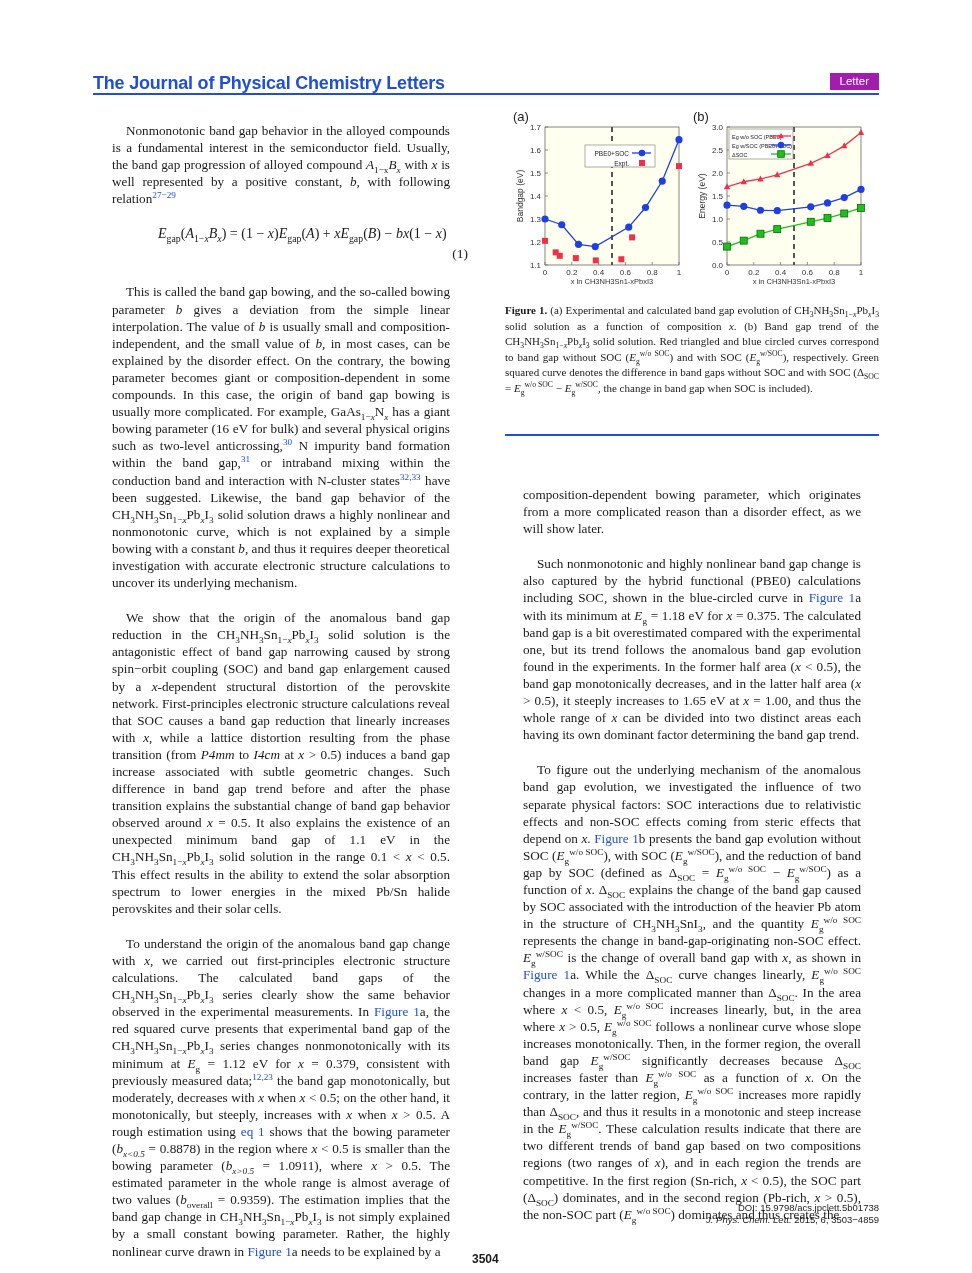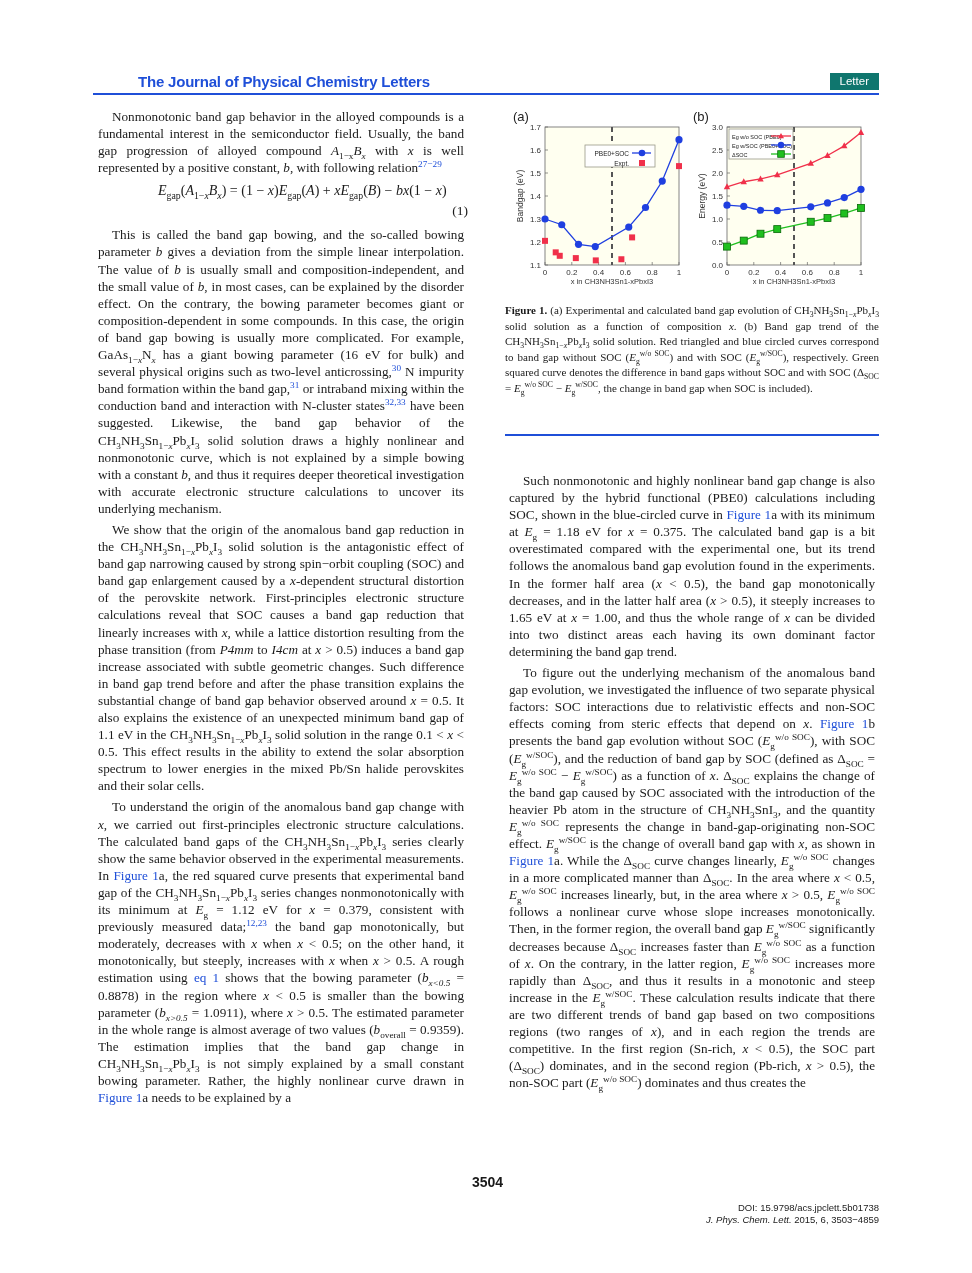--- a/index.html
+++ b/index.html
@@ -1,34 +1,34 @@
 <!DOCTYPE html>
 <html><head>
 <meta charset="utf-8">
 <style>
   html, body { margin: 0; padding: 0; background: #ffffff; }
   body { width: 972px; height: 1273px; position: relative; overflow: hidden; font-family: "Liberation Serif", "DejaVu Serif", serif; color: #1a1a1a; }
   .header { position: absolute; left: 93px; top: 73px; width: 786px; height: 20px; border-bottom: 2px solid #1f4fd8; }
-  .journal-title { position: absolute; left: 0; top: 0; font-family: "Liberation Sans", "DejaVu Sans", sans-serif; font-size: 15px; font-weight: bold; color: #1f4fd8; letter-spacing: -0.2px; margin-left: 45px; }
-  .letter-badge { position: absolute; right: 0; top: 0; background: #0f766e; color: #fff; font-family: "Liberation Sans", "DejaVu Sans", sans-serif; font-size: 11.5px; padding: 2px 10px 3px 10px; }
+  .journal-title { position: absolute; left: 0; top: 0; font-family: "Liberation Sans", "DejaVu Sans", sans-serif; font-size: 18px; font-weight: bold; color: #1f4fd8; letter-spacing: -0.2px; }
+  .letter-badge { position: absolute; right: 0; top: 0; background: #a21caf; color: #fff; font-family: "Liberation Sans", "DejaVu Sans", sans-serif; font-size: 11.5px; padding: 2px 10px 3px 10px; }
   .col { position: absolute; font-size: 13.2px; line-height: 17.1px; text-align: justify; }
   .col-left { left: 94px; top: 104px; width: 374px; }
   .col-right { left: 505px; top: 468px; width: 374px; }
-  .col p { margin: 4px; text-indent: 14px; }
+  .col p { margin: 18px; text-indent: 14px; }
   .col p.noindent { text-indent: 0; }
   .eq { position: relative; height: 40px; margin: 6px 0 4px 0; }
   .eq-body { position: absolute; left: 20px; top: 0; font-size: 14px; font-style: normal; margin-left: 44px; }
   .eq-num { position: absolute; right: 0; top: 20px; font-size: 13.5px; }
   sub, sup { font-size: 70%; line-height: 0; }
   .link { color: #1f4fd8; }
   i { font-style: italic; }
   .figure { position: absolute; left: 505px; top: 105px; width: 374px; height: 190px; }
   .fig-caption { position: absolute; left: 505px; top: 303px; width: 374px; font-size: 11px; line-height: 15.5px; text-align: justify; }
   .fig-rule { position: absolute; left: 505px; top: 434px; width: 374px; height: 2px; background: #1f4fd8; }
-  .footer-page { position: absolute; left: 472px; top: 1174px; font-family: "Liberation Sans", "DejaVu Sans", sans-serif; font-size: 14px; font-weight: bold; }
+  .footer-page { position: absolute; left: 472px; top: 1252px; font-family: "Liberation Sans", "DejaVu Sans", sans-serif; font-size: 12px; font-weight: bold; }
   .footer-doi { position: absolute; right: 93px; top: 1202px; font-family: "Liberation Sans", "DejaVu Sans", sans-serif; font-size: 9.5px; text-align: right; line-height: 12px; color: #222; }
   .footer-doi i { font-style: italic; }
   svg text { font-family: "Liberation Sans", "DejaVu Sans", sans-serif; }
 </style>
 </head>
 <body>
 
 <div class="header">
   <span class="journal-title">The Journal of Physical Chemistry Letters</span>
   <span class="letter-badge">Letter</span>
@@ -205,20 +205,21 @@
           <rect x="272.7" y="45.7" width="6.6" height="6.6" fill="#1fbf1f" stroke="#0a6a0a" stroke-width="0.8"></rect>
         </g>
     </g>
   </svg>
 </div>
 
 <div class="fig-caption"><b>Figure 1.</b><span> (a) Experimental and calculated band gap evolution of </span>CH<sub>3</sub>NH<sub>3</sub>Sn<sub>1−<i>x</i></sub>Pb<sub><i>x</i></sub>I<sub>3</sub><span> solid solution as a function of composition </span><i>x</i><span>. (b) Band gap trend of the </span>CH<sub>3</sub>NH<sub>3</sub>Sn<sub>1−<i>x</i></sub>Pb<sub><i>x</i></sub>I<sub>3</sub><span> solid solution. Red triangled and blue circled curves correspond to band gap without SOC (</span><i>E</i><sub>g</sub><sup>w/o SOC</sup><span>) and with SOC (</span><i>E</i><sub>g</sub><sup>w/SOC</sup><span>), respectively. Green squared curve denotes the difference in band gaps without SOC and with SOC (Δ</span><sub>SOC</sub><span> = </span><i>E</i><sub>g</sub><sup>w/o SOC</sup><span> − </span><i>E</i><sub>g</sub><sup>w/SOC</sup><span>, the change in band gap when SOC is included).</span></div>
 <div class="fig-rule"></div>
 
 <div class="col col-right">
+  <p class="noindent">composition-dependent bowing parameter, which originates from a more complicated reason than a disorder effect, as we will show later.</p>
 
   <p><span>Such nonmonotonic and highly nonlinear band gap change is also captured by the hybrid functional (PBE0) calculations including SOC, shown in the blue-circled curve in </span><span class="link">Figure 1</span><span>a with its minimum at </span><i>E</i><sub>g</sub><span> = 1.18 eV for </span><i>x</i><span> = 0.375. The calculated band gap is a bit overestimated compared with the experimental one, but its trend follows the anomalous band gap evolution found in the experiments. In the former half area (</span><i>x</i><span> &lt; 0.5), the band gap monotonically decreases, and in the latter half area (</span><i>x</i><span> &gt; 0.5), it steeply increases to 1.65 eV at </span><i>x</i><span> = 1.00, and thus the whole range of </span><i>x</i><span> can be divided into two distinct areas each having its own dominant factor determining the band gap trend.</span></p>
 
   <p><span>To figure out the underlying mechanism of the anomalous band gap evolution, we investigated the influence of two separate physical factors: SOC interactions due to relativistic effects and non-SOC effects coming from steric effects that depend on </span><i>x</i><span>. </span><span class="link">Figure 1</span><span>b presents the band gap evolution without SOC (</span><i>E</i><sub>g</sub><sup>w/o SOC</sup><span>), with SOC (</span><i>E</i><sub>g</sub><sup>w/SOC</sup><span>), and the reduction of band gap by SOC (defined as Δ</span><sub>SOC</sub><span> = </span><i>E</i><sub>g</sub><sup>w/o SOC</sup><span> − </span><i>E</i><sub>g</sub><sup>w/SOC</sup><span>) as a function of </span><i>x</i><span>. Δ</span><sub>SOC</sub><span> explains the change of the band gap caused by SOC associated with the introduction of the heavier Pb atom in the structure of CH</span><sub>3</sub><span>NH</span><sub>3</sub><span>SnI</span><sub>3</sub><span>, and the quantity </span><i>E</i><sub>g</sub><sup>w/o SOC</sup><span> represents the change in band-gap-originating non-SOC effect. </span><i>E</i><sub>g</sub><sup>w/SOC</sup><span> is the change of overall band gap with </span><i>x</i><span>, as shown in </span><span class="link">Figure 1</span><span>a. While the Δ</span><sub>SOC</sub><span> curve changes linearly, </span><i>E</i><sub>g</sub><sup>w/o SOC</sup><span> changes in a more complicated manner than Δ</span><sub>SOC</sub><span>. In the area where </span><i>x</i><span> &lt; 0.5, </span><i>E</i><sub>g</sub><sup>w/o SOC</sup><span> increases linearly, but, in the area where </span><i>x</i><span> &gt; 0.5, </span><i>E</i><sub>g</sub><sup>w/o SOC</sup><span> follows a nonlinear curve whose slope increases monotonically. Then, in the former region, the overall band gap </span><i>E</i><sub>g</sub><sup>w/SOC</sup><span> significantly decreases because Δ</span><sub>SOC</sub><span> increases faster than </span><i>E</i><sub>g</sub><sup>w/o SOC</sup><span> as a function of </span><i>x</i><span>. On the contrary, in the latter region, </span><i>E</i><sub>g</sub><sup>w/o SOC</sup><span> increases more rapidly than Δ</span><sub>SOC</sub><span>, and thus it results in a monotonic and steep increase in the </span><i>E</i><sub>g</sub><sup>w/SOC</sup><span>. These calculation results indicate that there are two different trends of band gap based on two compositions regions (two ranges of </span><i>x</i><span>), and in each region the trends are competitive. In the first region (Sn-rich, </span><i>x</i><span> &lt; 0.5), the SOC part (Δ</span><sub>SOC</sub><span>) dominates, and in the second region (Pb-rich, </span><i>x</i><span> &gt; 0.5), the non-SOC part (</span><i>E</i><sub>g</sub><sup>w/o SOC</sup><span>) dominates and thus creates the</span></p>
 </div>
 
 <div class="footer-page">3504</div>
 <div class="footer-doi">
   <div>DOI: 15.9798/acs.jpclett.5b01738</div>
   <div><i>J. Phys. Chem. Lett.</i><span> 2015, 6, 3503−4859</span></div>

